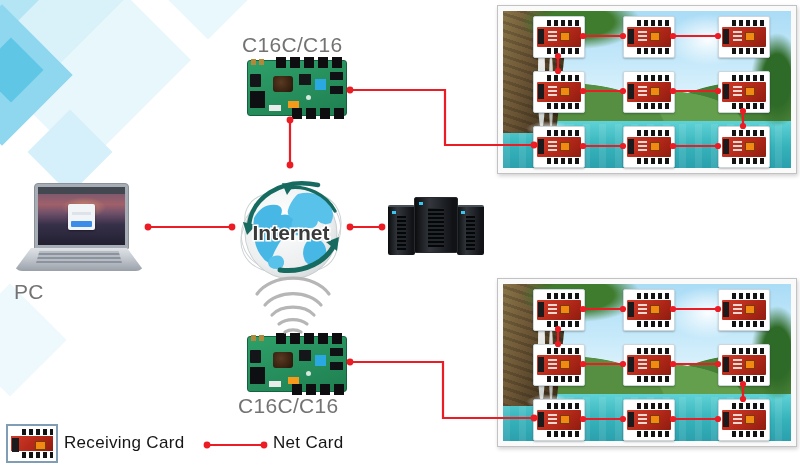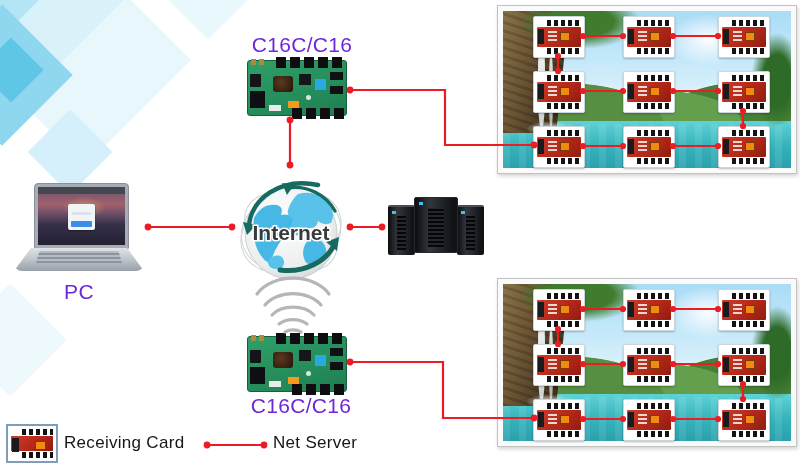--- a/index.html
+++ b/index.html
@@ -1,21 +1,21 @@
 <!DOCTYPE html>
 <html><head>
 <meta charset="utf-8">
 <style>
   html,body{margin:0;padding:0;background:#fff;}
   .stage{position:relative;width:800px;height:469px;overflow:hidden;background:#fff;
          font-family:"Liberation Sans",sans-serif;}
   
   .diamond{position:absolute;transform:rotate(45deg);}
   
-  .lbl{position:absolute;color:#6d28d9;text-align:center;letter-spacing:.3px;}
+  .lbl{position:absolute;color:#737373;text-align:left;letter-spacing:.3px;}
   
   .laptop{position:absolute;left:14px;top:181px;width:130px;height:92px;}
   .lt-screen{position:absolute;left:20px;top:2px;width:95px;height:66px;background:#a7adb5;
              border:1px solid #8a9098;border-radius:4px 4px 1px 1px;padding:3px;box-sizing:border-box;}
   .lt-display{position:relative;width:100%;height:100%;overflow:hidden;
               background:linear-gradient(180deg,#6a5570 0%,#a0606a 30%,#70506a 45%,#363049 65%,#232031 100%);}
   .lt-glow{position:absolute;left:28%;top:18%;width:50%;height:36%;
            background:radial-gradient(closest-side,rgba(250,170,110,.55),rgba(250,170,110,0));}
   .lt-titlebar{position:absolute;left:0;top:0;width:100%;height:7px;background:#43474f;}
   .lt-login{position:absolute;left:35%;top:30%;width:30%;height:44%;background:#f2f5f7;
@@ -517,15 +517,15 @@
   </svg>
 
   <div class="legend-icon">
     <i class="lg-teeth-t"></i>
     <i class="lg-pcb"></i>
     <i class="lg-conn"></i>
     <i class="lg-chip"></i>
     <i class="lg-teeth-b"></i>
   </div>
   <div class="lbl" style="left:64px;top:433px;width:140px;font-size:17px;text-align:left;color:#161616;">Receiving Card</div>
-  <div class="lbl" style="left:273px;top:433px;width:110px;font-size:17px;text-align:left;color:#161616;">Net Server</div>
+  <div class="lbl" style="left:273px;top:433px;width:110px;font-size:17px;text-align:left;color:#161616;">Net Card</div>
 
 </div>
 
 </body></html>

